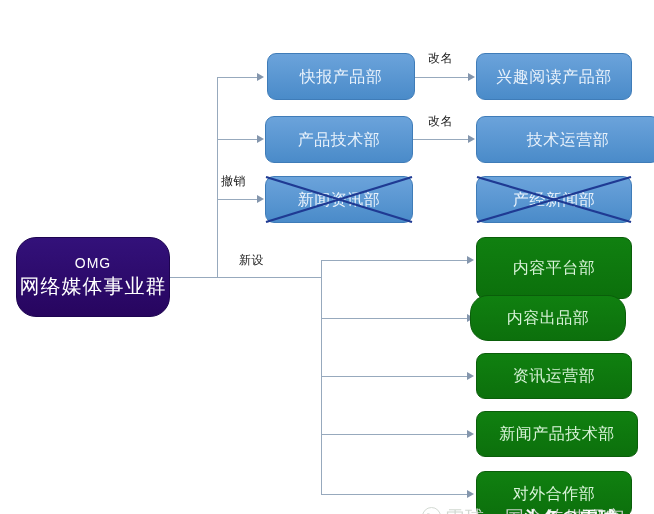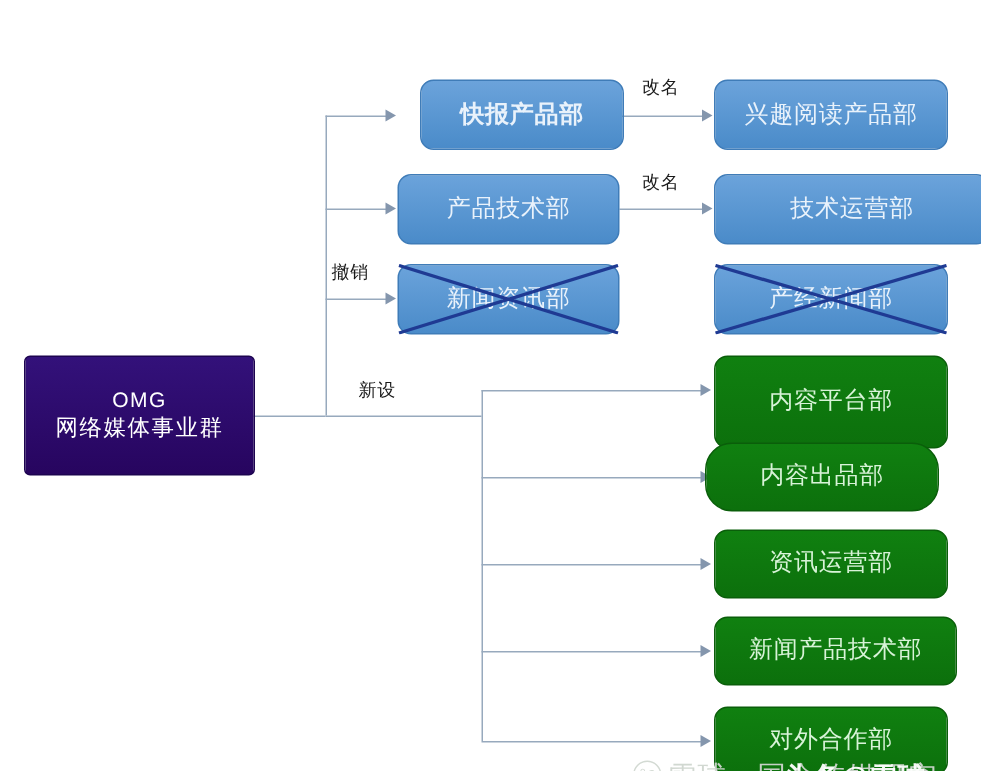--- a/index.html
+++ b/index.html
@@ -49,31 +49,31 @@
     border-radius: 9px;
     text-align: center;
     line-height: 1.25;
     letter-spacing: 0.5px;
   }
   .node-root {
     background: #2b0a6b;
     background: linear-gradient(180deg, #33117a 0%, #27055f 100%);
     color: #ffffff;
     border: 1px solid #1d0450;
-    border-radius: 4px;
+    border-radius: 20px;
     flex-direction: column;
     font-size: 14px;
   }
   .node-root .root-line1 {
     font-size: 14px;
     letter-spacing: 1px;
     margin-bottom: 2px;
   }
   .node-root .root-line2 {
-    font-size: 15px;
+    font-size: 20px;
     letter-spacing: 1px;
   }
   .node-blue {
     background: linear-gradient(180deg, #6ba3db 0%, #4a8bc9 100%);
     border: 1px solid #3f7cb8;
     color: #e9f2fb;
     font-size: 16px;
   }
   .node-green {
     background: linear-gradient(180deg, #108010 0%, #0c700c 100%);
@@ -172,21 +172,21 @@
   <div class="edge-label" style="left:428px; top:29px;">改名</div>
   <div class="edge-label" style="left:428px; top:92px;">改名</div>
   <div class="edge-label" style="left:221px; top:152px;text-align:center;">撤销</div>
   <div class="edge-label" style="left:239px; top:231px;">新设</div>
 
   <div class="node node-root" style="left:16px; top:216px; width:154px; height:80px;">
     <span class="root-line1">OMG</span>
     <span class="root-line2">网络媒体事业群</span>
   </div>
 
-  <div class="node node-blue" style="left:280px; top:32px; width:136px; height:47px;font-weight:bold;">
+  <div class="node node-blue" style="left:267px; top:32px; width:148px; height:47px;">
     <span>快报产品部</span>
   </div>
 
   <div class="node node-blue" style="left:265px; top:95px; width:148px; height:47px;">
     <span>产品技术部</span>
   </div>
 
   <div class="node node-blue" style="left:265px; top:155px; width:148px; height:47px;">
     <span>新闻资讯部</span>
   </div>

